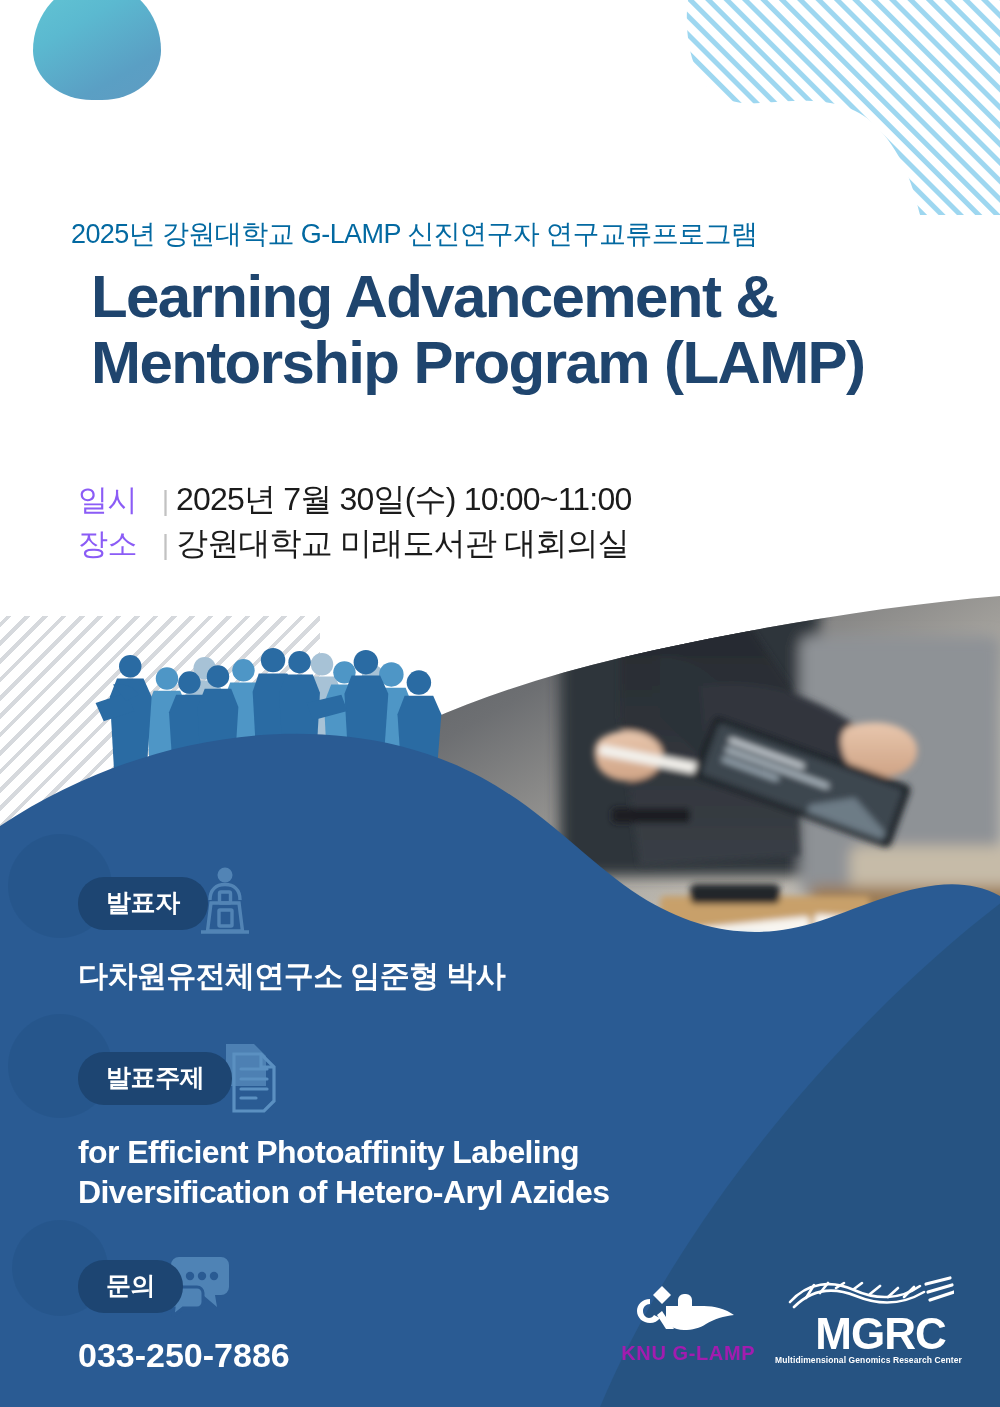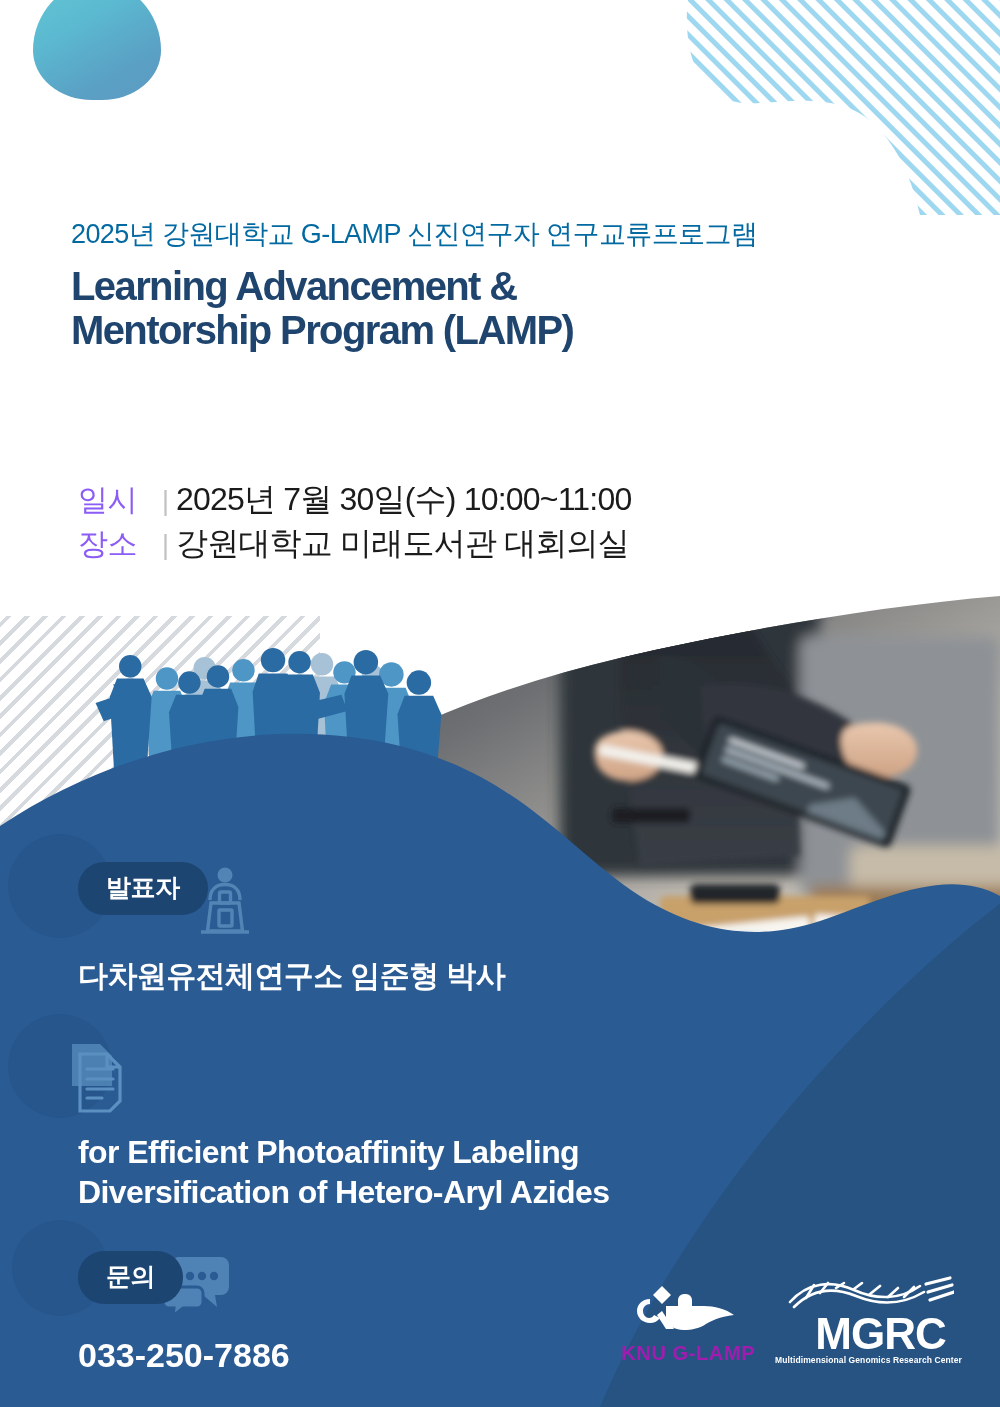--- a/index.html
+++ b/index.html
@@ -37,26 +37,27 @@
   .eyebrow {
     font-size:27px;
     font-weight:500;
     letter-spacing:-0.6px;
     color:#0369a1;
     line-height:1.2;
     white-space:nowrap;
   }
   .title {
     margin-top:14px;
-    font-size:40px;
+    font-size:60px;
     font-weight:bold;
     color:#1f456e;
     line-height:1.1;
     letter-spacing:-1.6px;
     white-space:nowrap;
+    margin-left:20px;
   }
   .title span { display:block; }
 
   
   .info { position:absolute; left:78px; top:477px; }
   .info-row {
     display:flex;
     align-items:baseline;
     line-height:1.38;
   }
@@ -105,21 +106,21 @@
     background:#1d4572;
     color:#ffffff;
     font-size:25px;
     font-weight:bold;
     letter-spacing:-0.4px;
     padding:9px 28px 11px 28px;
     border-radius:26px;
     position:relative;
     z-index:3;
   }
-  .badge-row { position:relative; display:flex; align-items:flex-start;font-family:Liberation Mono, monospace; }
+  .badge-row { position:relative; display:flex; align-items:center;font-family:Liberation Mono, monospace; }
   .badge-icon {
     position:relative;
     margin-left:-22px;
     z-index:1;
   }
   .block-text {
     margin-top:13px;
     color:#ffffff;
     font-weight:bold;
     letter-spacing:-0.6px;
@@ -385,20 +386,21 @@
               <path d="M 15,70 h48"></path>
             </g>
           </svg>
         </div>
       </div>
       <div class="block-text presenter-text">다차원유전체연구소 임준형 박사</div>
     </div>
 
     <div class="block" style="top:442px;">
       <div class="badge-row">
+        <div class="badge">발표주제</div>
         <div class="badge-icon">
           <svg width="76" height="76" viewBox="0 0 76 76">
             <g opacity="0.95">
               <path d="M 16,6 h28 l12,12 v30 h-40 z" fill="#4f83b5"></path>
               <path d="M 24,16 h27 l13,13 v34 l-10,10 h-30 z" fill="none" stroke="#5e93c4" stroke-width="3.2"></path>
               <path d="M 51,16 v13 h13" fill="none" stroke="#5e93c4" stroke-width="3.2"></path>
               <g stroke="#5e93c4" stroke-width="3.2" stroke-linecap="round">
                 <path d="M 31,31 h26"></path>
                 <path d="M 31,41 h26"></path>
                 <path d="M 31,51 h26"></path>

